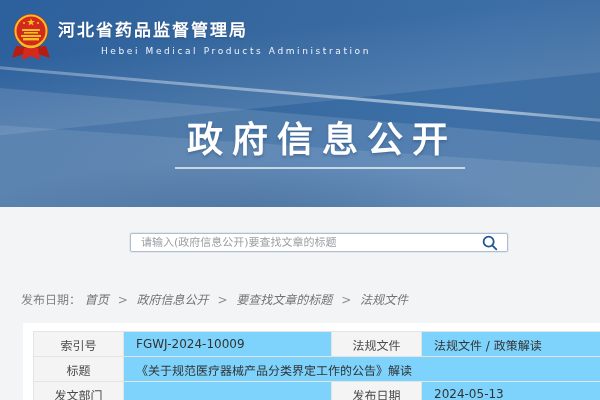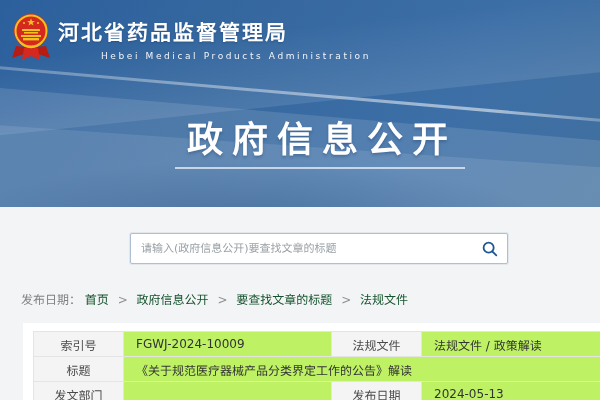--- a/index.html
+++ b/index.html
@@ -37,21 +37,21 @@
   .wave-dark-bottom {
     left:0; top:150px; width:600px; height:57px;
     background:radial-gradient(ellipse 70% 160% at 42% 130%, rgba(38,76,122,0.38), rgba(38,76,122,0) 70%);
   }
 
   
   .brand { position:absolute; left:12px; top:12px; display:flex; align-items:flex-start; }
   .emblem { display:block; width:38px; height:50px; flex:0 0 auto; }
   .brand-text { margin-left:8px; padding-top:4px; }
   .org-cn {
-    color:#ffffff; font-size:21px; font-weight:bold; letter-spacing:2px;
+    color:#ffffff; font-size:17px; font-weight:bold; letter-spacing:2px;
     text-shadow:0 1px 2px rgba(20,50,90,0.35); white-space:nowrap;
   }
   .org-en {
     margin-top:5px; color:rgba(255,255,255,0.93); font-size:9px;
     letter-spacing:2.6px; white-space:nowrap;padding-left:43px;
   }
 
   
   .banner-title {
     position:absolute; left:0; top:110px; width:600px; padding-left:44px;
@@ -60,59 +60,59 @@
   }
   .banner-underline {
     position:absolute; left:175px; top:167px; width:290px; height:2px;
     background:rgba(255,255,255,0.65);
   }
 
   
   .content { position:absolute; left:0; top:207px; width:600px; height:193px; background:#f3f4f5; }
 
   .search-box {
-    position:absolute; left:130px; top:26px; width:378px; height:31px;
+    position:absolute; left:130px; top:26px; width:378px; height:19px;
     background:#ffffff; border:1px solid #aebfd4; border-radius:2px;
     display:flex; align-items:center; box-shadow:0 0 0 1px rgba(174,191,212,0.25);
   }
   .search-box input {
     flex:1 1 auto; height:100%; border:none; outline:none; background:transparent;
     padding:0 8px 0 10px; font-size:11px; color:#555;
     font-family:"DejaVu Sans","Liberation Sans",sans-serif;
   }
   .search-box input::placeholder { color:#9aa0a6; opacity:1; }
   .search-btn {
     flex:0 0 auto; width:34px; height:100%; border:none; background:transparent;
     display:flex; align-items:center; justify-content:center; cursor:pointer;
   }
 
   .breadcrumb {
     position:absolute; left:21px; top:83px; font-size:12px; color:#808080;
     white-space:nowrap;
   }
-  .breadcrumb a { color:#14532d; text-decoration:none; cursor:pointer; }
+  .breadcrumb a { color:#737373; text-decoration:none; cursor:pointer;font-style:italic; }
   .breadcrumb .sep { margin:0 5px; color:#909090; }
 
   .card {
     position:absolute; left:23px; top:116px; width:700px; height:140px;
     background:#ffffff;
   }
   .info-table {
     position:absolute; left:10px; top:8px; width:646px;
     border-collapse:collapse; table-layout:fixed;
     font-size:12px;
   }
   .info-table td {
     height:25px; border:1px solid #e4e4e4; padding:0 12px;
     overflow:hidden; white-space:nowrap;margin-top:20px;
   }
   .info-table td.lbl {
     background:#f4f4f4; color:#4a4a4a; text-align:center; padding:0 4px;
   }
-  .info-table td.val { background:#bef264; color:#333333; }
+  .info-table td.val { background:#7dd3fc; color:#333333; }
 </style>
 </head>
 <body>
 
 <div class="screen">
 
   <header class="banner">
     <div class="wave wave-top"></div>
     <div class="wave wave-streak"></div>
     <div class="wave wave-band1"></div>

